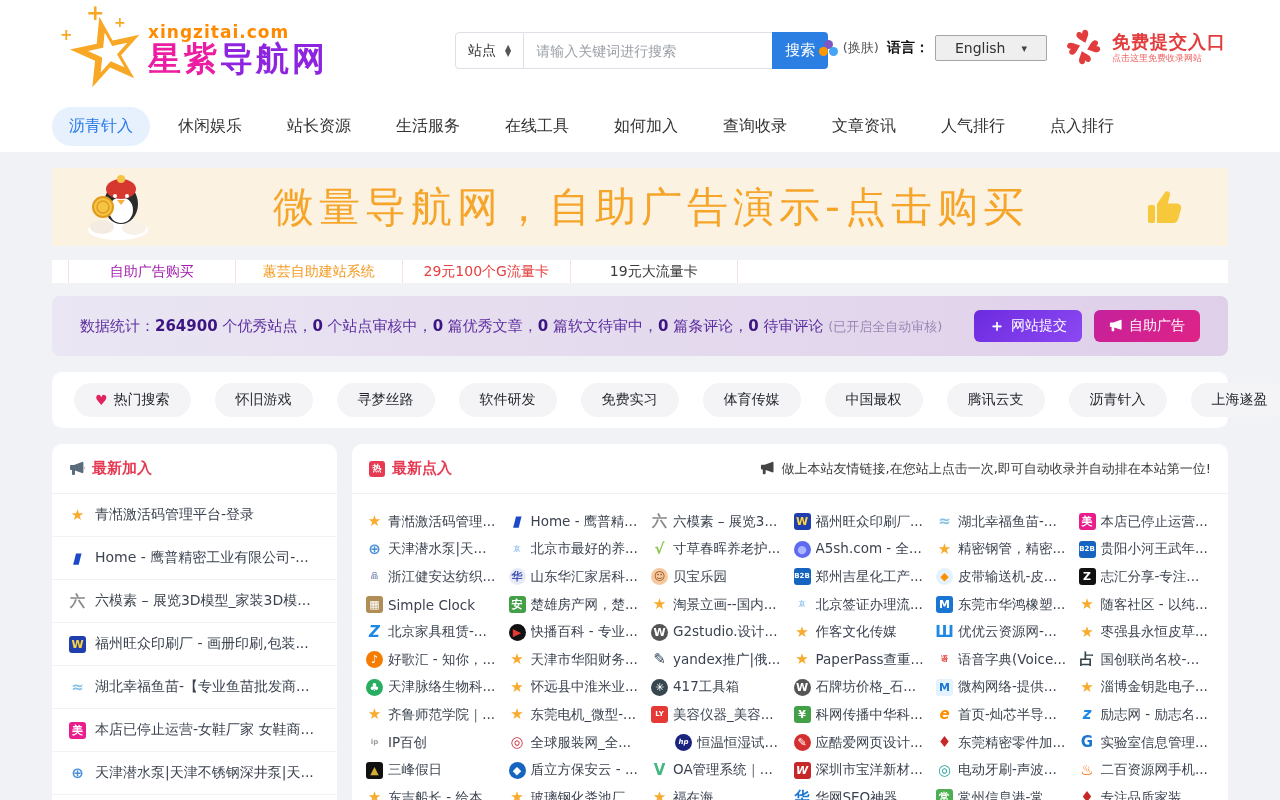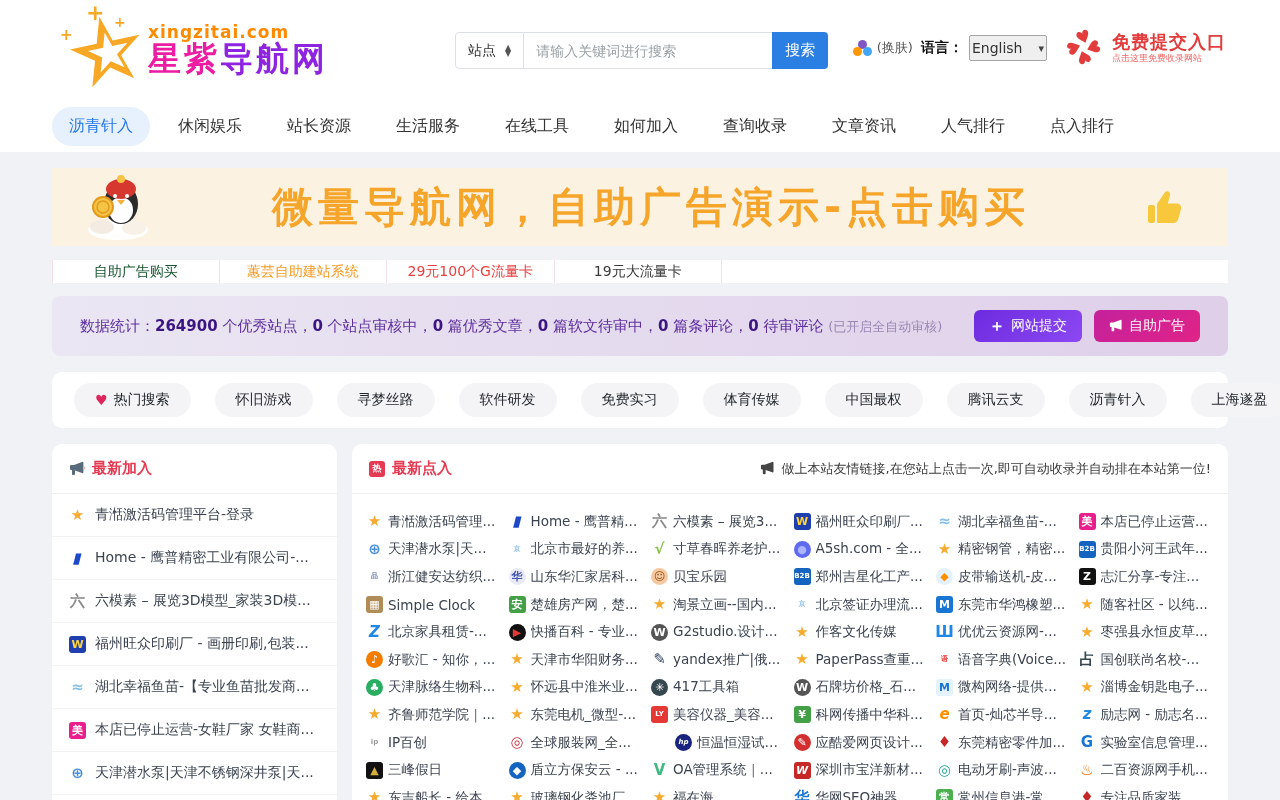--- a/index.html
+++ b/index.html
@@ -41,21 +41,21 @@
     font-size:15px;cursor:pointer;font-family:inherit}
 
   .top-right{position:absolute;right:2px;top:30px;display:flex;align-items:center}
   .palette{position:relative;width:20px;height:17px;margin-right:4px;cursor:pointer}
   .palette i{position:absolute;width:9px;height:9px;border-radius:50%}
   .palette .p1{left:5px;top:0;background:#7e57c2}
   .palette .p2{left:0;top:7px;background:#ff9800}
   .palette .p3{left:10px;top:7px;background:#42a5f5}
   .skin{color:#555;font-size:13px;cursor:pointer}
   .lang-label{font-size:14px;color:#111;font-weight:bold;margin:0 6px 0 8px}
-  .lang-select{border:1px solid #a5a5a5;background:#efefef;padding:4px 2px;font-size:14px;color:#333;
+  .lang-select{border:1px solid #a5a5a5;background:#efefef;padding:4px 19px;font-size:14px;color:#333;
     display:flex;align-items:center;gap:16px;cursor:pointer;border-radius:2px}
   .lang-caret{font-size:11px;color:#444}
   .submit-entry{display:flex;align-items:center;gap:9px;margin-left:20px;cursor:pointer}
   .clover{position:relative;width:36px;height:36px}
   .clover span{position:absolute;color:#e23c3c;font-size:17px;line-height:1}
   .cl1{left:9px;top:-1px;transform:rotate(-20deg)}
   .cl2{left:18px;top:9px;transform:rotate(70deg)}
   .cl3{left:9px;top:18px;transform:rotate(160deg)}
   .cl4{left:0;top:9px;transform:rotate(250deg)}
   .submit-texts{line-height:1.15}
@@ -63,21 +63,21 @@
   .submit-t2{color:#e66;font-size:9px}
 
   .nav{display:flex;align-items:center;height:52px;gap:11px}
   .nav-item{padding:9px 17px;font-size:16px;color:#333;border-radius:22px;white-space:nowrap}
   .nav-item.active{background:#e7f1fd;color:#2779e8}
 
   
   .banner{margin-top:16px;height:78px;background:#fcf2e2;display:flex;align-items:center;
     position:relative;cursor:pointer}
   .banner-pic{margin-left:26px;flex:none}
-  .banner-text{flex:1;text-align:center;color:#f6a52b;font-size:41px;font-weight:bold;letter-spacing:5px;
+  .banner-text{flex:1;text-align:center;color:#f6a52b;font-size:41px;font-weight:normal;letter-spacing:5px;
     white-space:nowrap;overflow:hidden}
   .banner-thumb{margin-right:42px;flex:none}
 
   
   .promo{margin-top:14px;height:23px;background:#fff;display:flex}
   .promo a{width:167.5px;display:flex;align-items:center;justify-content:center;font-size:14px;
     border-right:1px solid #f3e0e4}
   .promo a:first-child{border-left:1px solid #f3e0e4}
 
   
@@ -219,21 +219,21 @@
       <circle cx="25" cy="34" r="6" fill="none" stroke="#e09a1e" stroke-width="1.5"></circle>
     </svg>
     <div class="banner-text">微量导航网，自助广告演示-点击购买</div>
     <svg class="banner-thumb" width="42" height="40" viewBox="0 0 42 40">
       <rect x="4" y="18" width="7" height="18" rx="2" fill="#f7c73c"></rect>
       <path d="M13 36 h16 c3 0 5-2 5.5-5 l2.5-9 c.8-3-1.2-5.5-4.2-5.5 h-9 l2.2-8.5 c.8-3-3.2-5-5.2-2.5 l-7.8 11.5 z" fill="#f7c73c"></path>
     </svg>
   </div>
 
   <div class="promo" id="promo-row">
-      <a style="color: #14532d;">自助广告购买</a>
+      <a style="color: #a21caf; margin-left: 16px;">自助广告购买</a>
       <a style="color: rgb(245, 155, 34);">蕙芸自助建站系统</a>
       <a style="color: rgb(230, 64, 64);">29元100个G流量卡</a>
       <a style="color: rgb(58, 58, 58);">19元大流量卡</a>
     </div>
 
   <div class="stats">
     <div class="stats-text" id="stats-text">数据统计：<b>264900</b> 个优秀站点，<b>0</b> 个站点审核中，<b>0</b> 篇优秀文章，<b>0</b> 篇软文待审中，<b>0</b> 篇条评论，<b>0</b> 待审评论 <span class="sfx">(已开启全自动审核)</span></div>
     <div class="stats-btns">
       <button class="sbtn btn-submit">
         <span class="plus-ic">＋</span>

